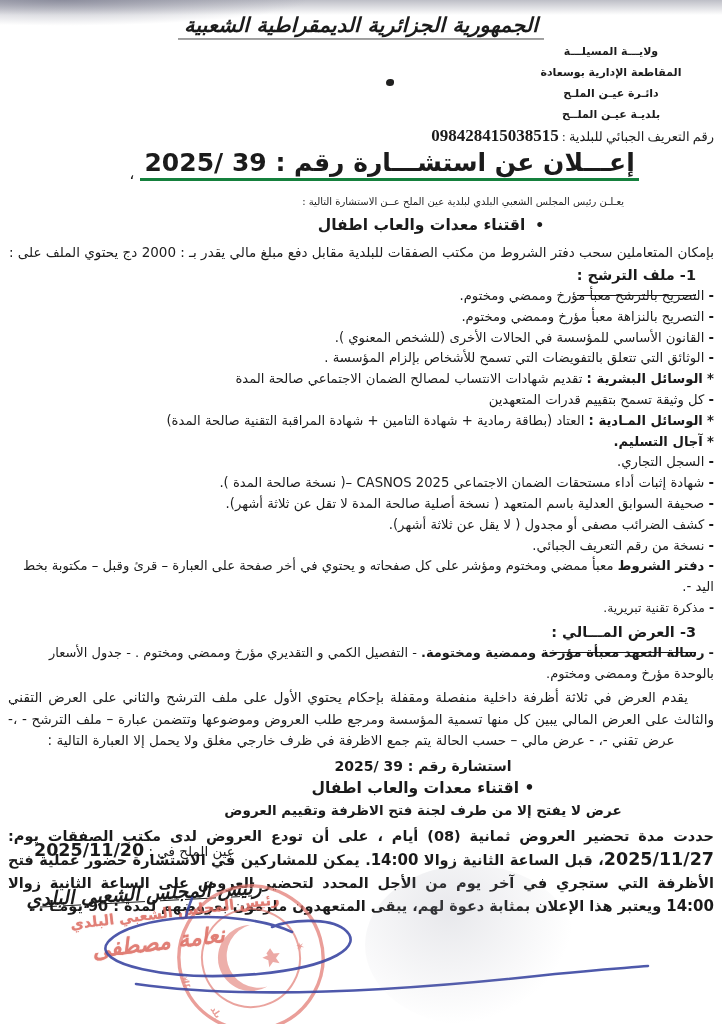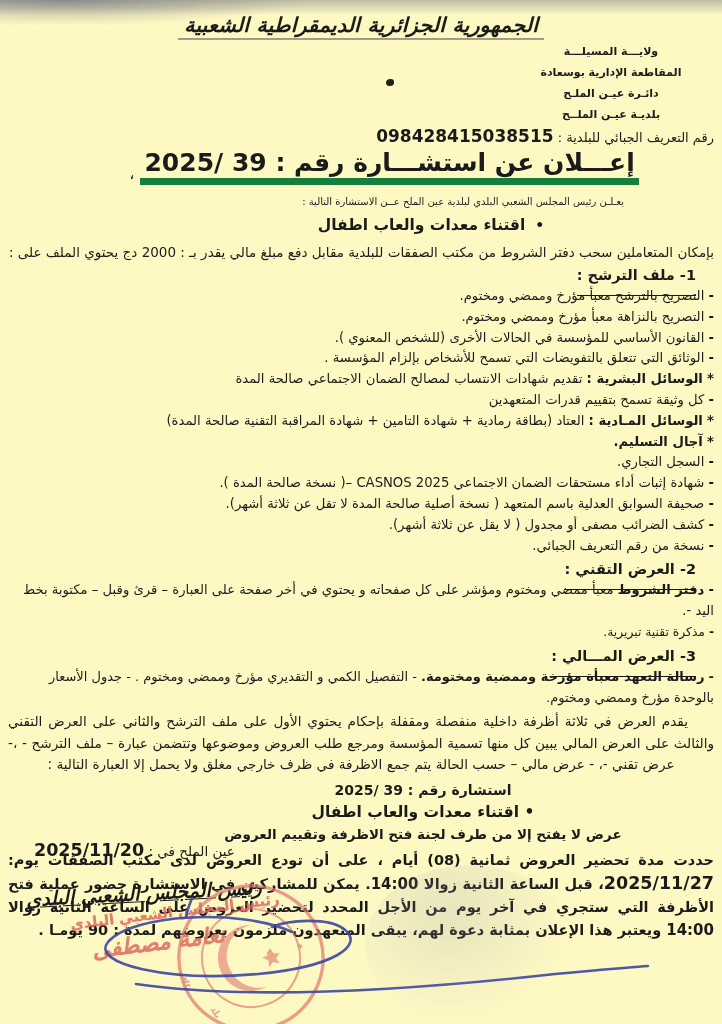--- a/index.html
+++ b/index.html
@@ -1,39 +1,39 @@
 <!DOCTYPE html>
 <html lang="ar" dir="rtl"><head>
 <meta charset="utf-8">
 <style>
   html,body{margin:0;padding:0;background:#e8e8e8;}
   .page{
     position:relative;width:722px;height:1024px;margin:0 auto;
-    background:#fef9c3;overflow:hidden;color:#1b1b1b;
+    background:#ffffff;overflow:hidden;color:#1b1b1b;
     font-family:"DejaVu Sans",sans-serif;direction:rtl;
   }
   
   .scan-top{position:absolute;top:0;left:0;right:0;height:15px;
     background:linear-gradient(180deg,rgba(110,112,130,.45),rgba(110,112,130,0));pointer-events:none;}
   .scan-top-left{position:absolute;top:0;left:0;width:310px;height:26px;
     background:radial-gradient(ellipse at 20% 0%,rgba(90,92,115,.5),rgba(90,92,115,0) 70%);pointer-events:none;}
   .smudge{position:absolute;left:365px;top:865px;width:210px;height:160px;border-radius:50%;
     background:radial-gradient(ellipse at 40% 30%,rgba(150,152,168,.22),rgba(150,152,168,0) 70%);pointer-events:none;}
   .ink-dot{position:absolute;left:386px;top:79px;width:8px;height:7px;background:#20201f;border-radius:60% 45% 55% 50%;}
   
   .calli-wrap{padding-top:13px;text-align:center;}
   .calli{display:inline-block;font-size:21px;font-weight:bold;font-style:italic;
     border-bottom:1.6px solid #3c3c3c;padding:0 6px 2px;transform:scaleY(.96);}
   .authority{width:210px;margin:1px 6px 0 auto;text-align:center;font-size:11px;font-weight:600;line-height:21px;}
-  .tax{margin:1px 8px 0 0;text-align:right;font-size:13px;}
+  .tax{margin:1px 8px 0 0;text-align:right;font-size:13px;font-family:Liberation Serif, serif;}
   .tax-num{font-size:17px;font-weight:bold;letter-spacing:.5px;}
   
   .title-row{position:relative;left:23px;text-align:center;margin-top:2px;height:38px;}
   .doc-title{display:inline-block;font-size:25px;font-weight:bold;
-    border-bottom:7px solid #15803d;padding:0 4px 1px;}
+    border-bottom:3px solid #15803d;padding:0 4px 1px;}
   .title-mark{font-size:16px;vertical-align:-8px;margin-right:6px;}
   
   .intro{margin:6px 10px 0 8px;font-size:10px;text-indent:88px;line-height:20px;}
   .subject{position:relative;left:70px;text-align:center;font-size:15.5px;font-weight:bold;margin-top:2px;line-height:23px;}
   .subject .b-dot{font-size:14px;margin-left:10px;}
   .withdraw{margin:5px 8px 0 8px;font-size:13.5px;line-height:20px;}
   .sec-heading{margin:3px 26px 0 0;font-size:14.5px;font-weight:bold;line-height:21px;}
   .sec-heading>span{border-bottom:1.8px solid #161616;padding-bottom:12px;}
   .list{margin:0 8px 0 8px;}
   .list .li{font-size:13.2px;line-height:20.8px;}
@@ -124,23 +124,20 @@
 
       <div class="li"><span class="m">-</span>  <span>شهادة إثبات أداء مستحقات الضمان الاجتماعي CASNOS 2025 –( نسخة صالحة المدة ).</span></div>
 
       <div class="li"><span class="m">-</span>  <span>صحيفة السوابق العدلية  باسم المتعهد ( نسخة أصلية صالحة المدة لا تقل عن ثلاثة أشهر).</span></div>
 
       <div class="li"><span class="m">-</span>  <span>كشف الضرائب مصفى أو مجدول ( لا يقل عن ثلاثة أشهر).</span></div>
 
       <div class="li"><span class="m">-</span>  <span>نسخة من رقم التعريف الجبائي.</span></div>
     </div>
 
-  <div class="sec-heading">
-    <span>2- العرض التقني :</span>
-  </div>
   <div class="list list-2">
 
 
       <div class="li"><span class="m">-</span> <span class="bld">دفتر الشروط</span> <span>معبأ ممضي ومختوم ومؤشر على كل صفحاته و يحتوي في أخر صفحة على العبارة – قرئ وقبل – مكتوبة بخط اليد -.</span></div>
 
       <div class="li"><span class="m">-</span>  <span>مذكرة تقنية تبريرية.</span></div>
     </div>
 
   <div class="sec-heading">
     <span>3- العرض المـــالي :</span>

